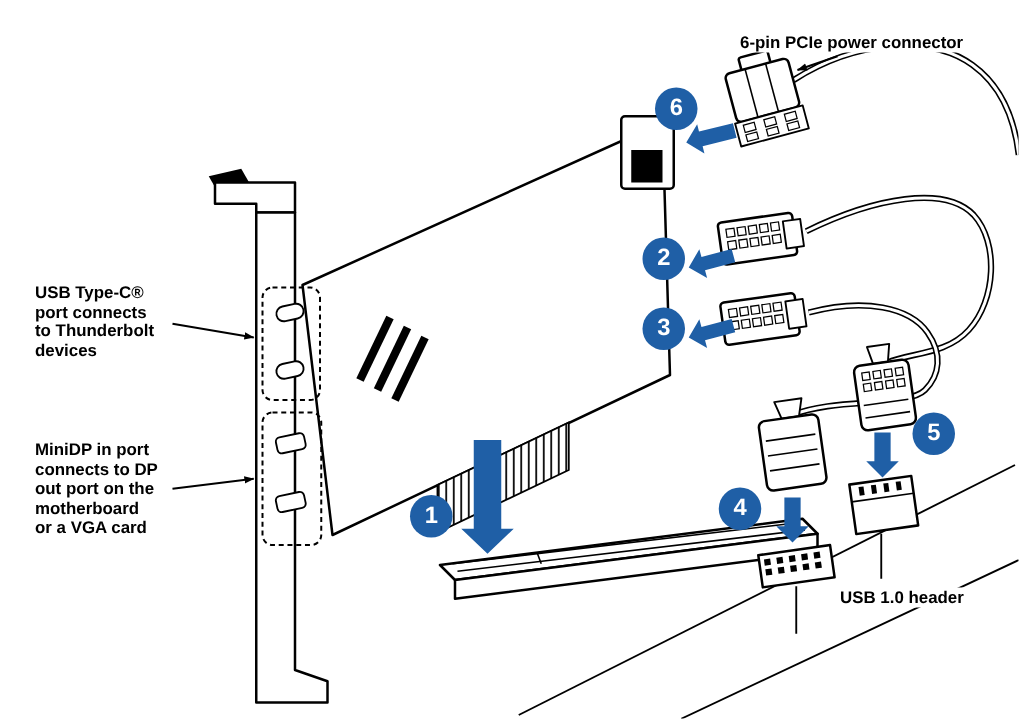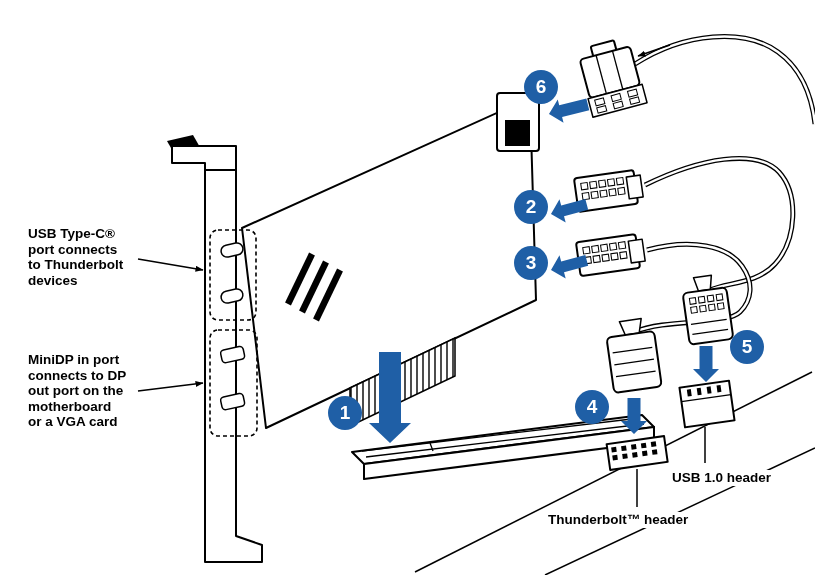--- a/index.html
+++ b/index.html
@@ -206,38 +206,38 @@
     <g>
       <polygon class="accent-fill" points="390,443 369,423 379,423 379,352 401,352 401,423 411,423"></polygon>
       <polygon class="accent-fill" points="551,214 563,202 563,208.5 588,208.5 588,219.5 563,219.5 563,226" transform="rotate(-15 551 214)"></polygon>
       <polygon class="accent-fill" points="551,270 563,258 563,264.5 588,264.5 588,275.5 563,275.5 563,282" transform="rotate(-15 551 270)"></polygon>
       <polygon class="accent-fill" points="634,434 621,421 627.5,421 627.5,398 640.5,398 640.5,421 647,421"></polygon>
       <polygon class="accent-fill" points="706,382 693,369 699.5,369 699.5,346 712.5,346 712.5,369 719,369"></polygon>
       <polygon class="accent-fill" points="549,114 561,102 561,108 589,108 589,120 561,120 561,126" transform="rotate(-14 549 114)"></polygon>
     </g>
   </svg>
 
+  <div class="label" style="left:592px; top:26px;">6-pin PCIe power connector</div>
 
   <div class="label" style="left:28px; top:226px;">
     <span class="ln">USB Type-C®</span>
     <span class="ln">port connects</span>
     <span class="ln">to Thunderbolt</span>
     <span class="ln">devices</span>
   </div>
 
   <div class="label" style="left:28px; top:352px;">
     <span class="ln">MiniDP in port</span>
     <span class="ln">connects to DP</span>
     <span class="ln">out port on the</span>
     <span class="ln">motherboard</span>
     <span class="ln">or a VGA card</span>
   </div>
 
   <div class="label" style="left:672px; top:470px;">USB 1.0 header</div>
-  <div class="label" style="left:548px; top:512px;">Thunderbolt™ header</div>
 
   <div class="step" style="left:328px; top:396px;">1</div>
   <div class="step" style="left:514px; top:190px;">2</div>
   <div class="step" style="left:514px; top:246px;">3</div>
   <div class="step" style="left:575px; top:390px;">4</div>
   <div class="step" style="left:730px; top:330px;">5</div>
   <div class="step" style="left:524px; top:70px;">6</div>
 
 </div>
 

